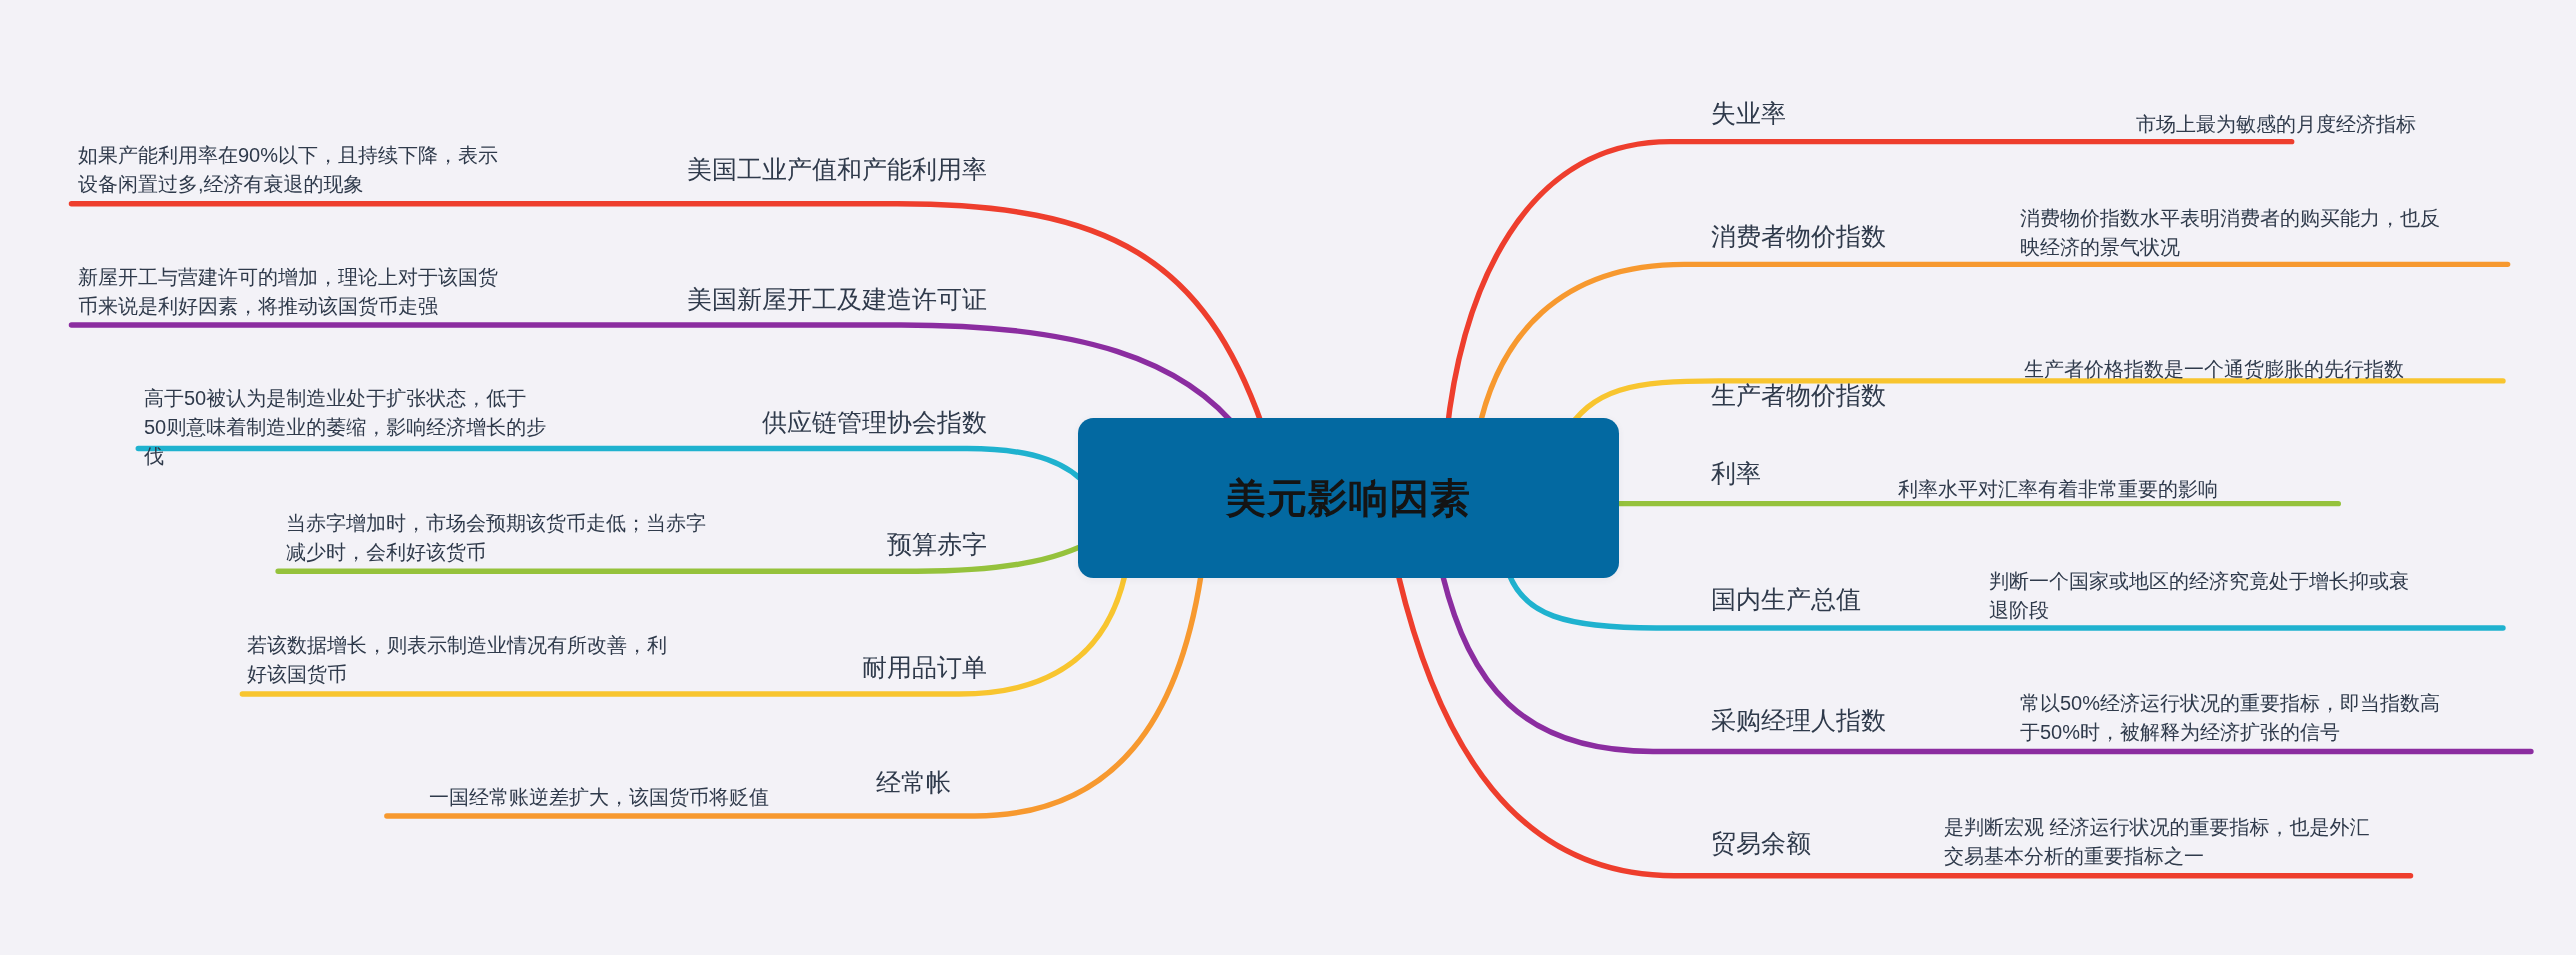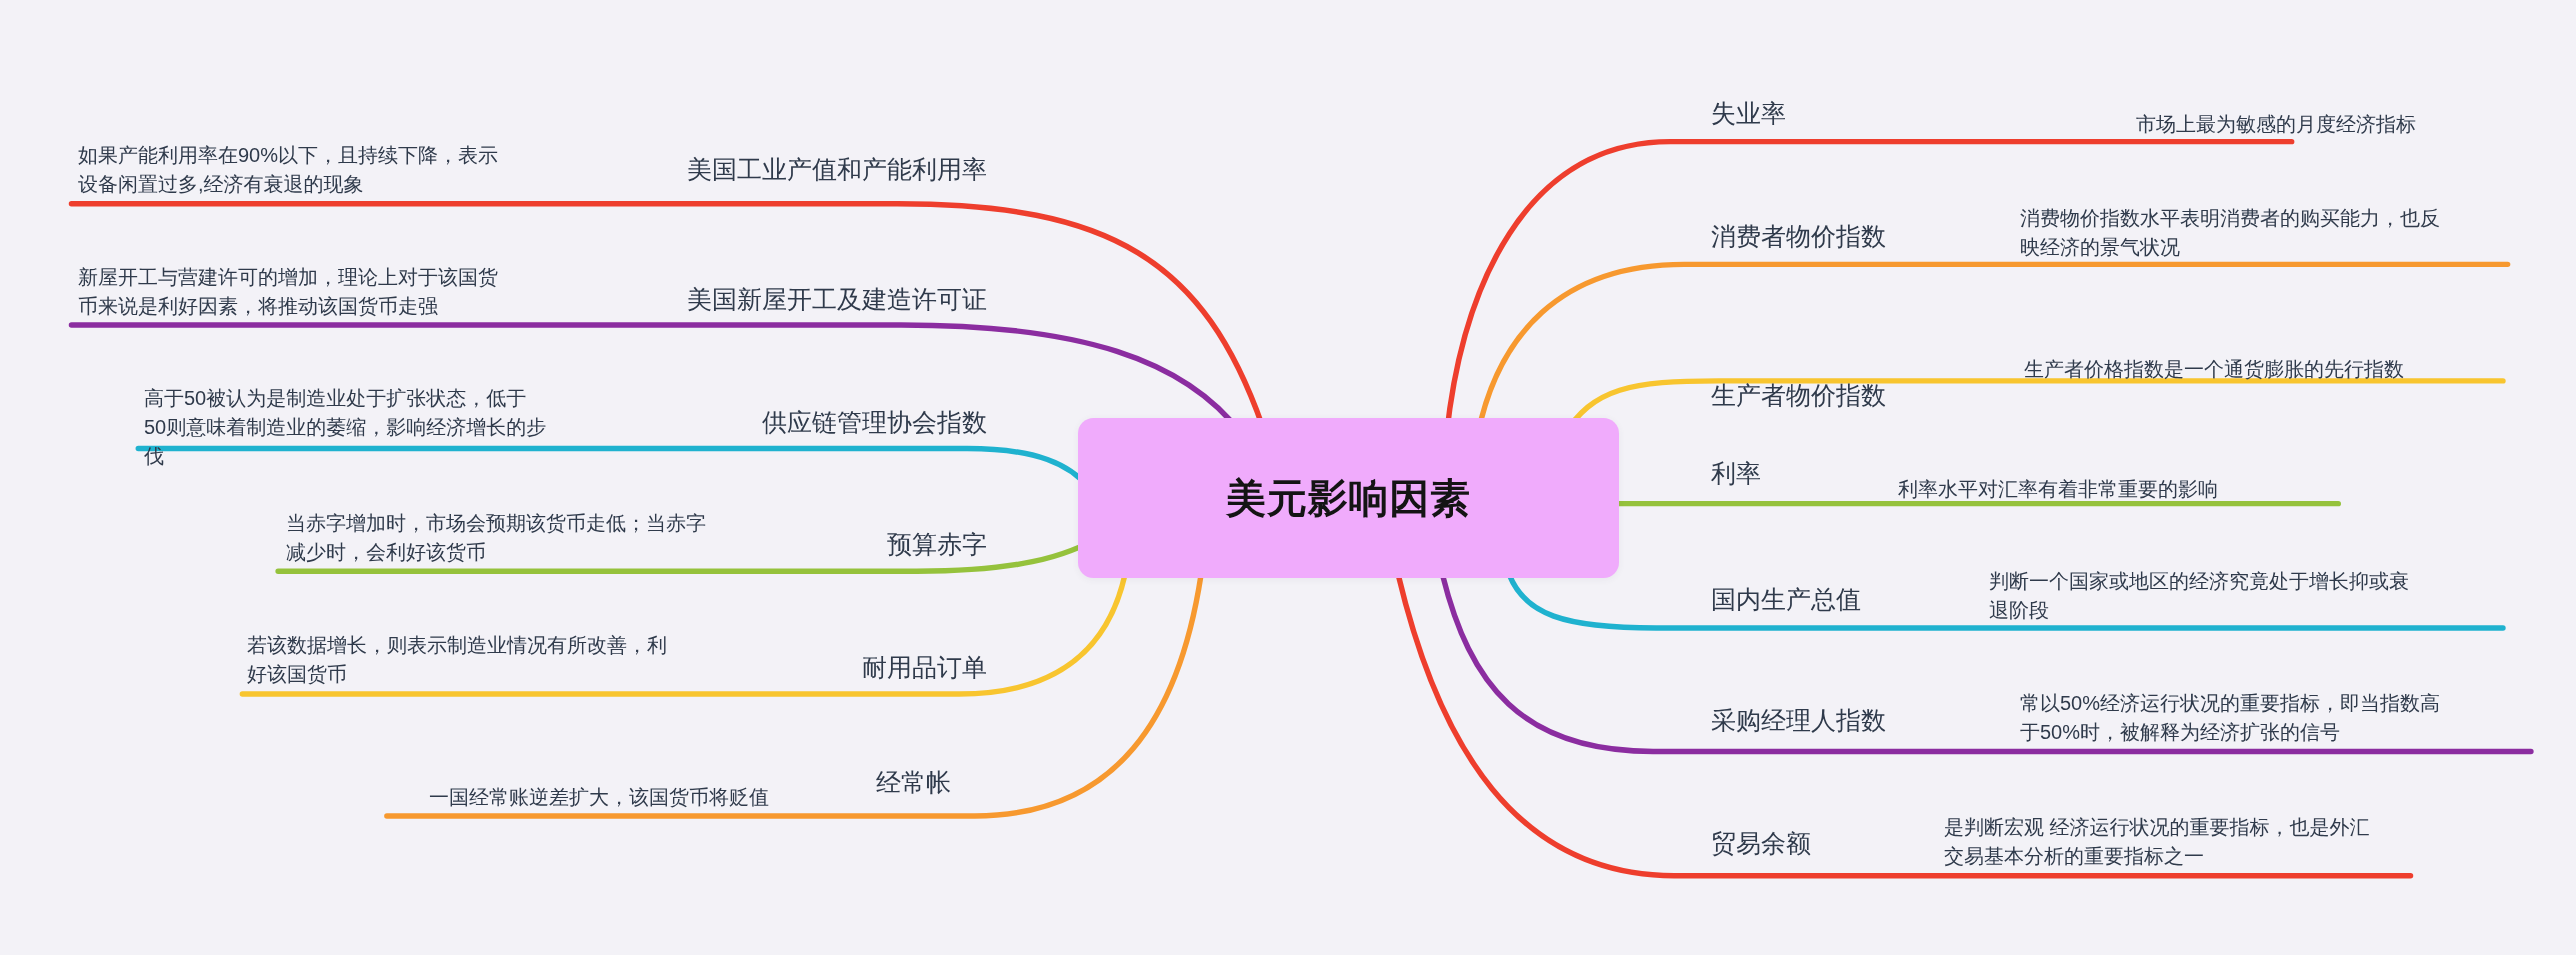--- a/index.html
+++ b/index.html
@@ -34,21 +34,21 @@
     line-height: 29px;
     color: #2f3a4b;
     cursor: default;
   }
   #central-topic {
     position: absolute;
     left: 1078px;
     top: 418px;
     width: 541px;
     height: 160px;
-    background: #f0abfc;
+    background: #0369a1;
     border-radius: 15.5px;
     display: flex;
     align-items: center;
     justify-content: center;
     box-shadow: 0 1.6px 7.8px rgba(60,60,90,0.06);
   }
   #central-topic .topic-text {
     font-size: 40px;
     font-weight: 700;
     color: #141414;

